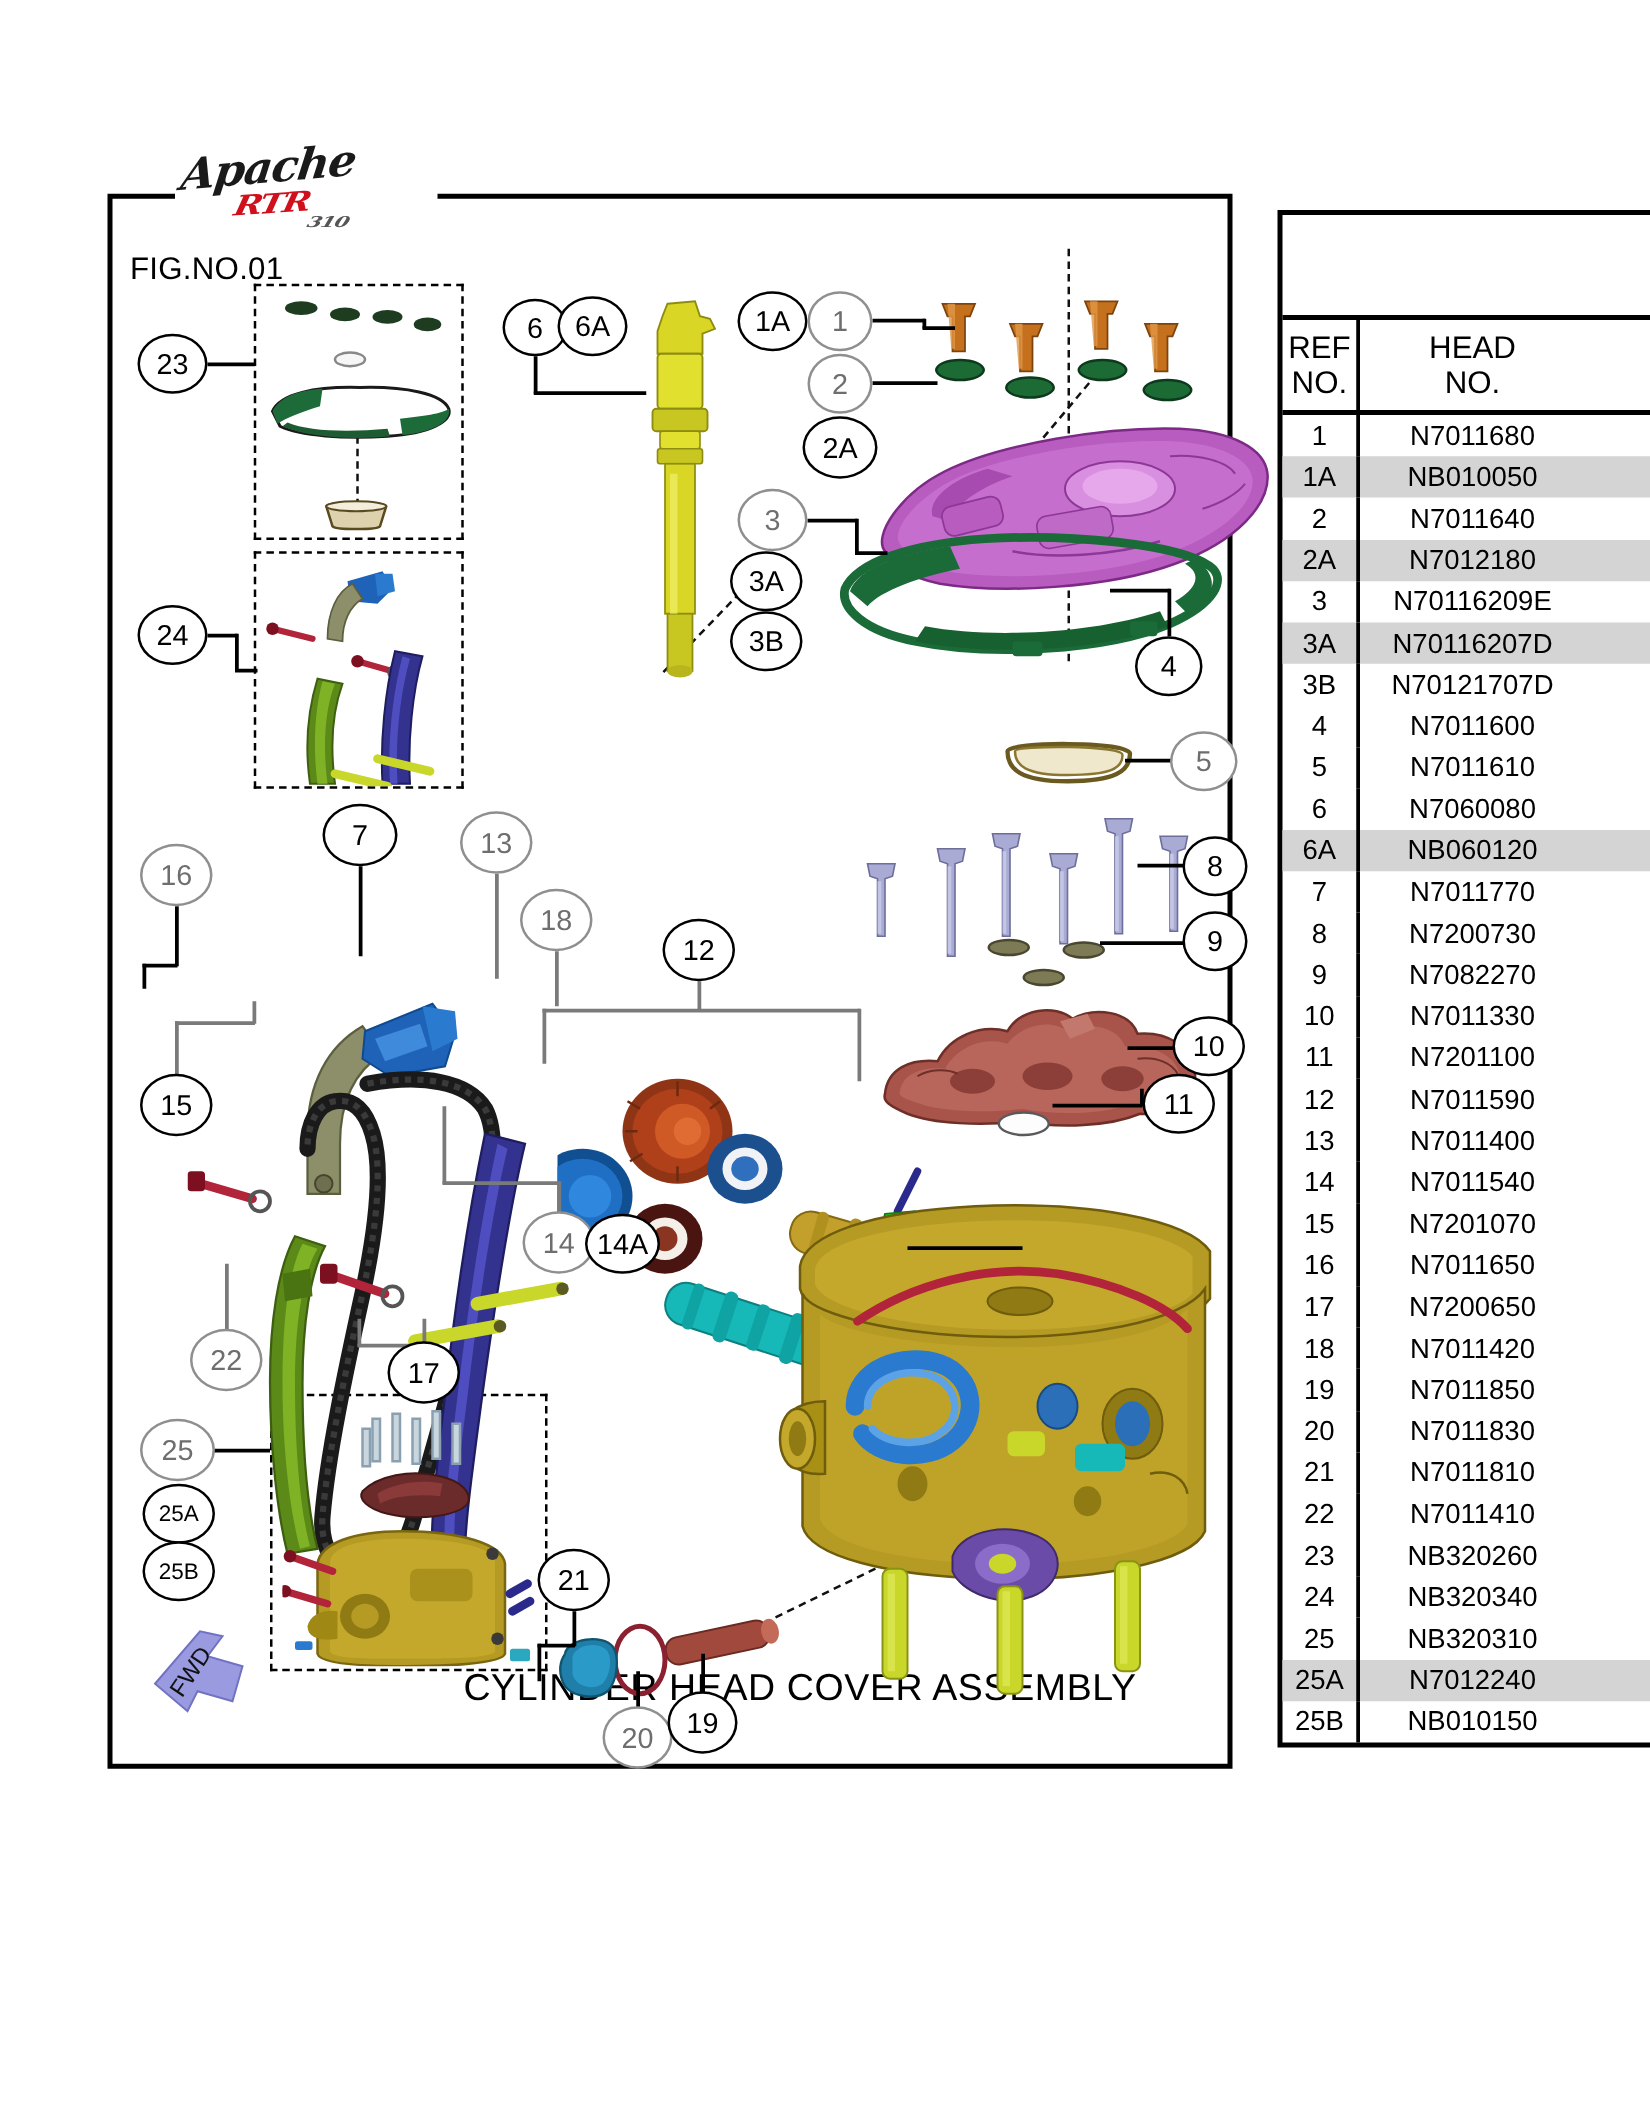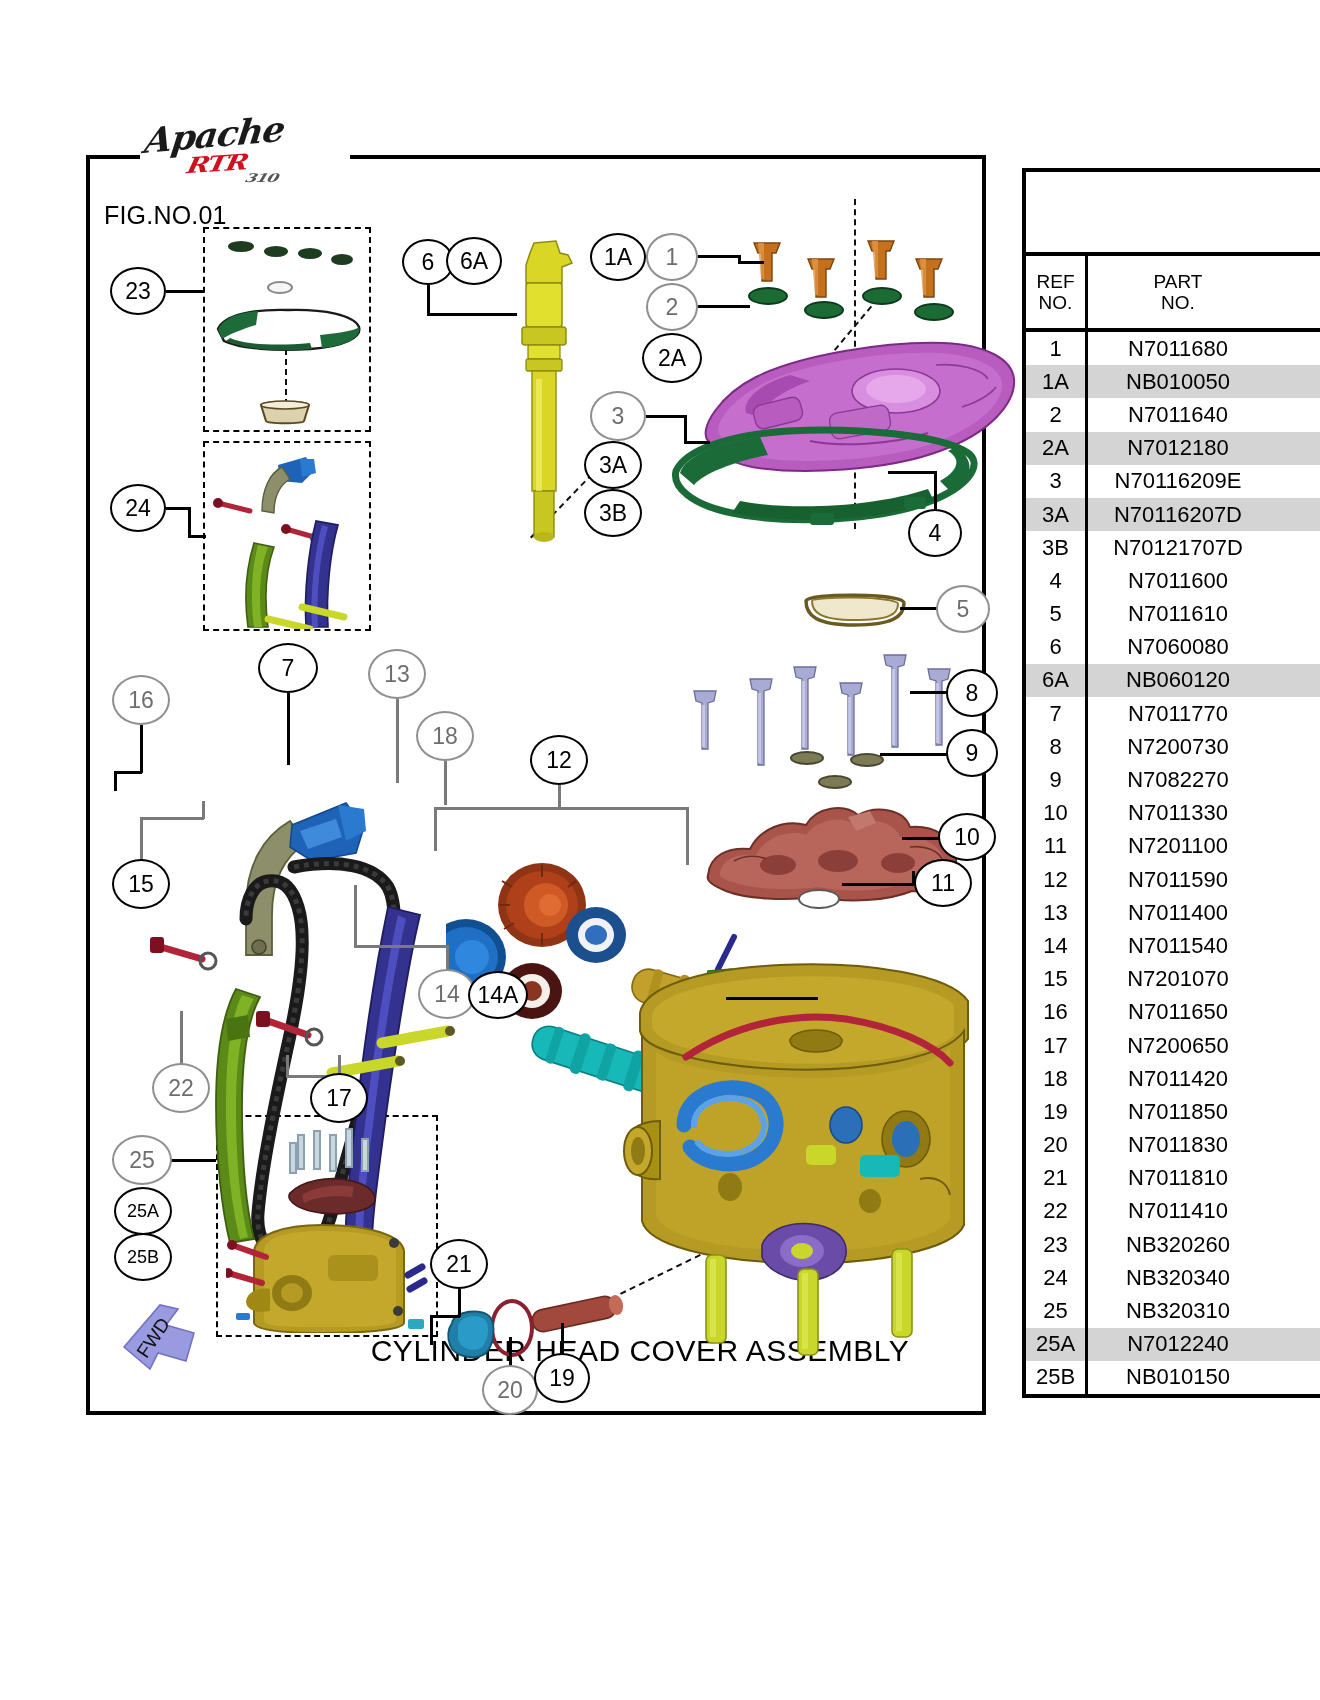--- a/index.html
+++ b/index.html
@@ -158,21 +158,21 @@
     position: relative;
   }
   #table-head {
     display: flex;
     border-bottom: 4px solid #000;
     height: 76px;
   }
   #table-head .th {
     display: flex; flex-direction: column;
     align-items: center; justify-content: center;
-    font-size: 19px; color: #000;
+    font-size: 25px; color: #000;
     line-height: 1.12;
   }
   .col-ref { width: 62px; border-right: 3px solid #000; flex: 0 0 62px; }
   .col-part { width: 180px; flex: 0 0 180px; }
   .trow { display: flex; height: 33.2px; }
   .trow .td {
     display: flex; align-items: center; justify-content: center;
     font-size: 22px; color: #000;
   }
   .trow.alt { background: #d4d4d4; }
@@ -738,21 +738,21 @@
   <div id="parts-table">
     <div id="table-title-block">
       
     </div>
     <div id="table-head">
       <div class="th col-ref">
         <span>REF</span>
         <span>NO.</span>
       </div>
       <div class="th col-part">
-        <span>PART</span>
+        <span>HEAD</span>
         <span>NO.</span>
       </div>
     </div>
     <div id="table-body">
         <div class="trow">
           <div class="td col-ref">1</div>
           <div class="td col-part">N7011680</div>
         </div>
         <div class="trow alt">
           <div class="td col-ref">1A</div>

